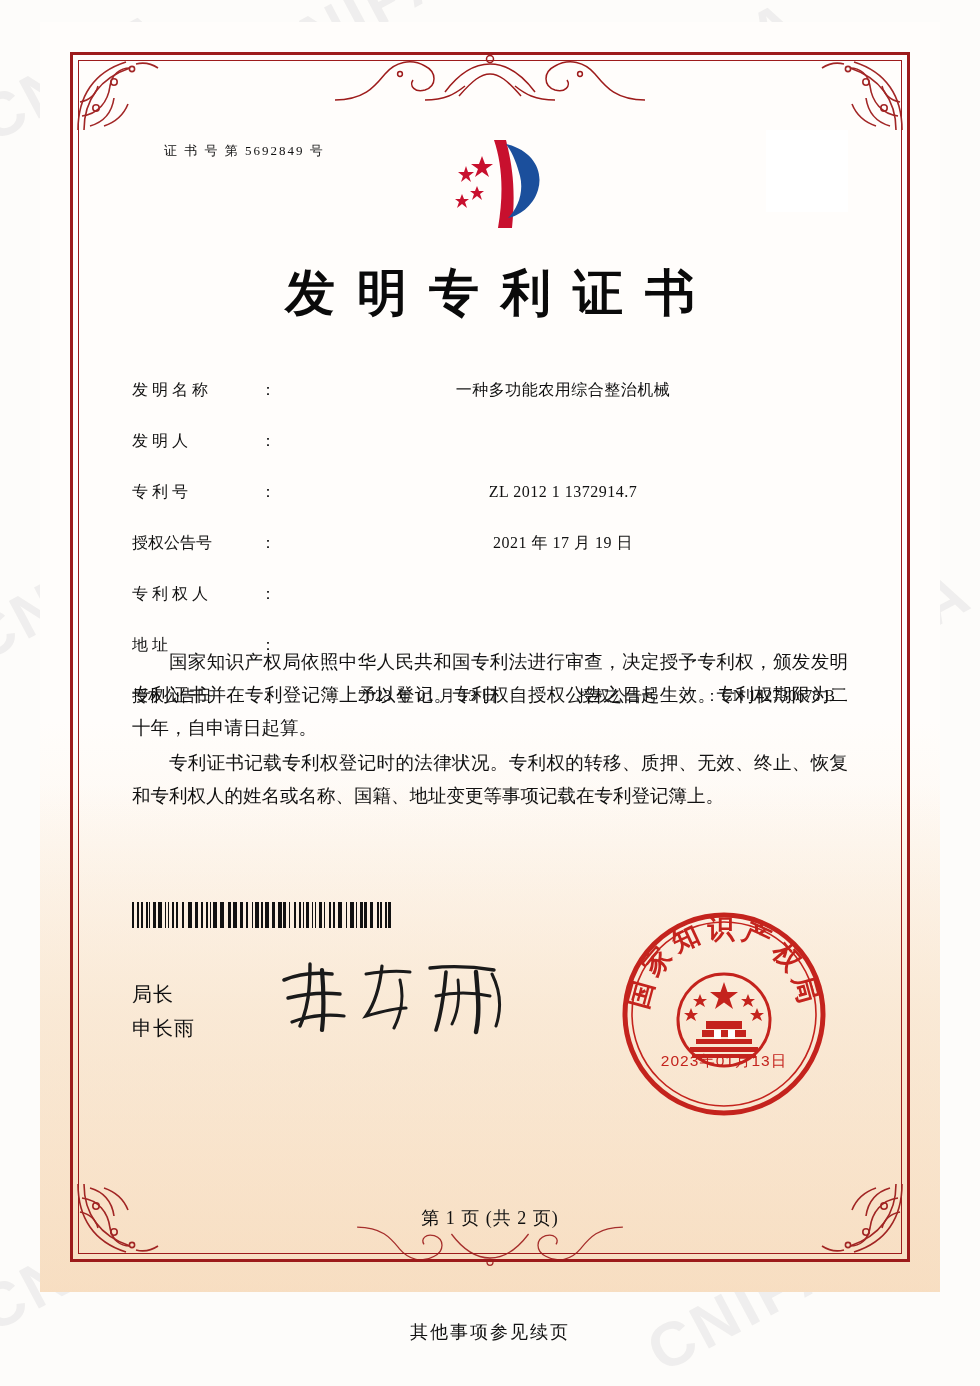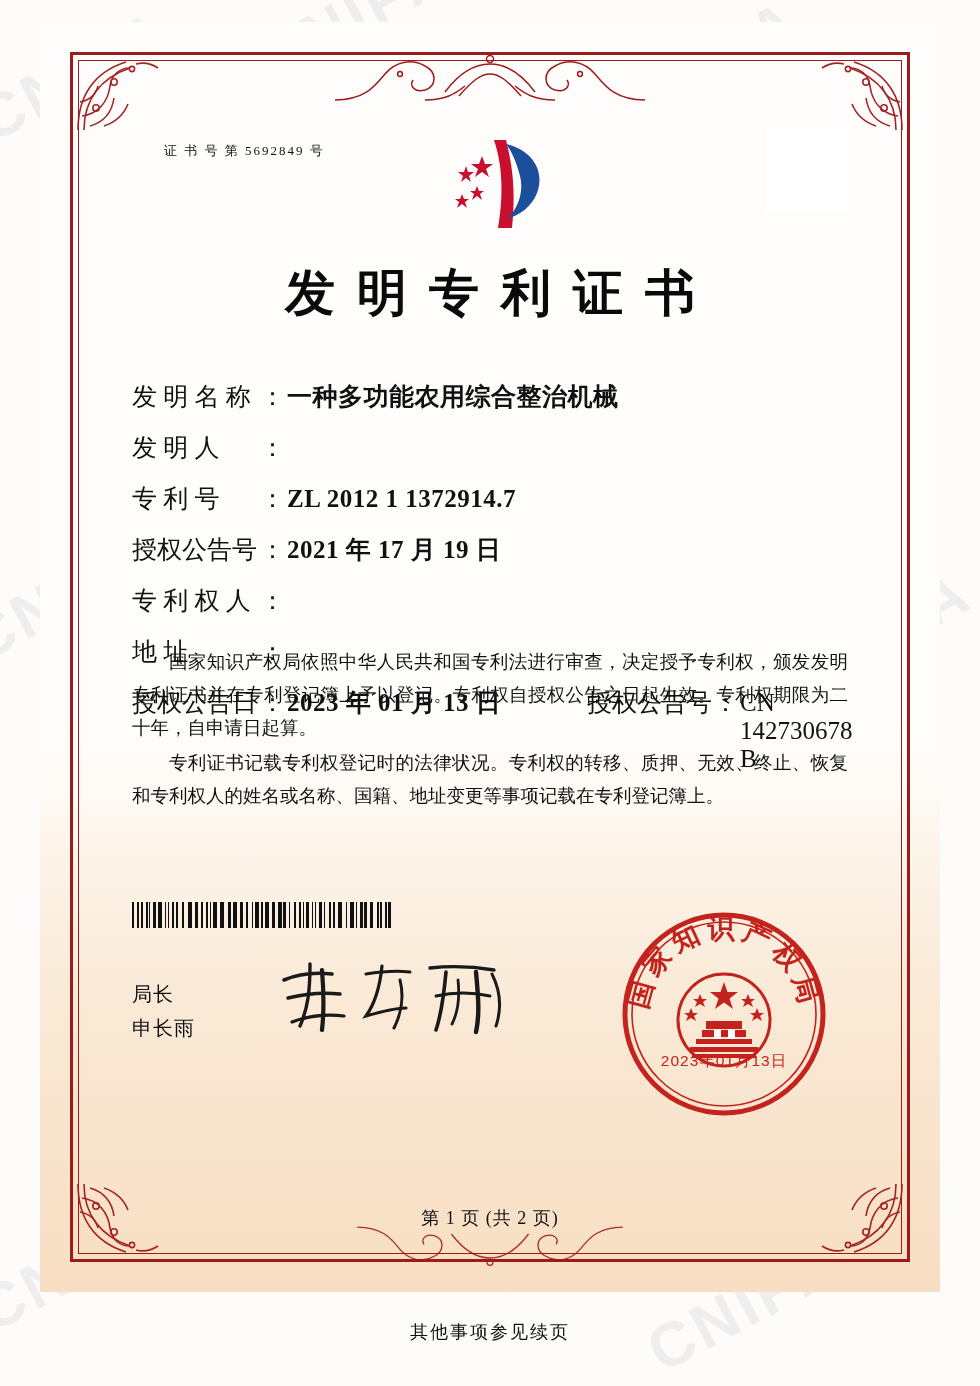--- a/index.html
+++ b/index.html
@@ -153,37 +153,38 @@
     color: #0a0a0a;
     font-family: "Liberation Serif", "DejaVu Serif", serif;
   }
 
   
   .fields {
     position: absolute;
     left: 92px;
     right: 92px;
     top: 358px;
-    font-size: 25px;
+    font-size: 16px;
     color: #111;
+    text-align: center;
   }
   .frow {
     display: flex;
     align-items: baseline;
     height: 51px;
   }
   .flabel {
     width: 128px;
     flex: none;
     display: flex;
     justify-content: space-between;
     letter-spacing: 0;
   }
   .fcolon { margin: 0 2px 0 0; }
-  .fvalue { flex: 1; letter-spacing: .5px; font-weight: bold; }
+  .fvalue { flex: 1; letter-spacing: .5px; }
   .frow.two .fvalue { flex: none; width: 300px; }
   .frow.two .flabel2 {
     width: 126px;
     flex: none;
     display: flex;
     justify-content: space-between;
   }
 
   
   .paras {

